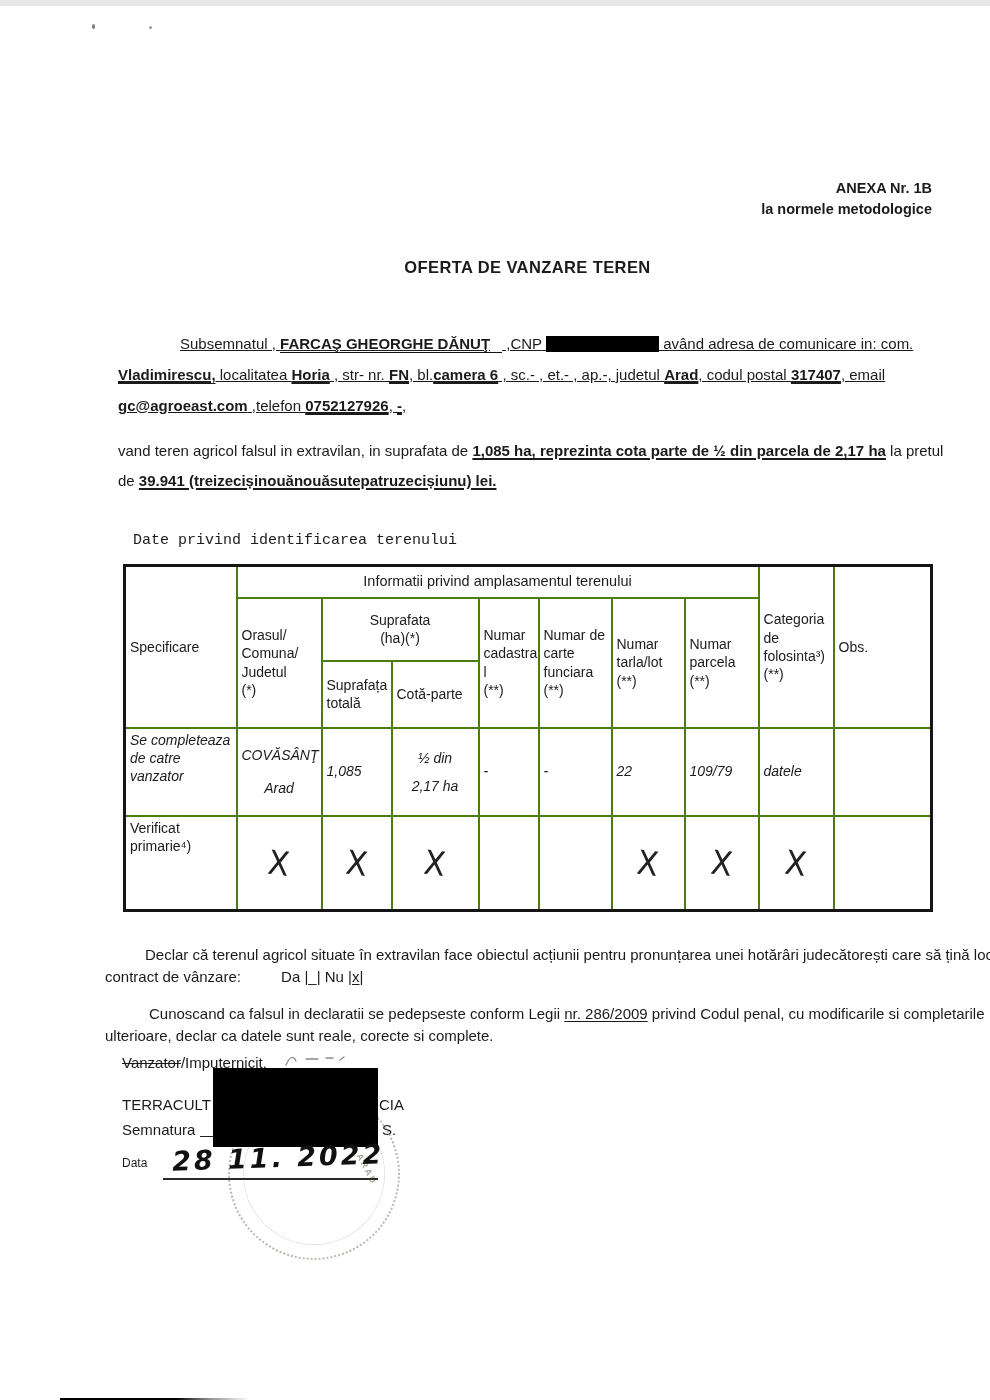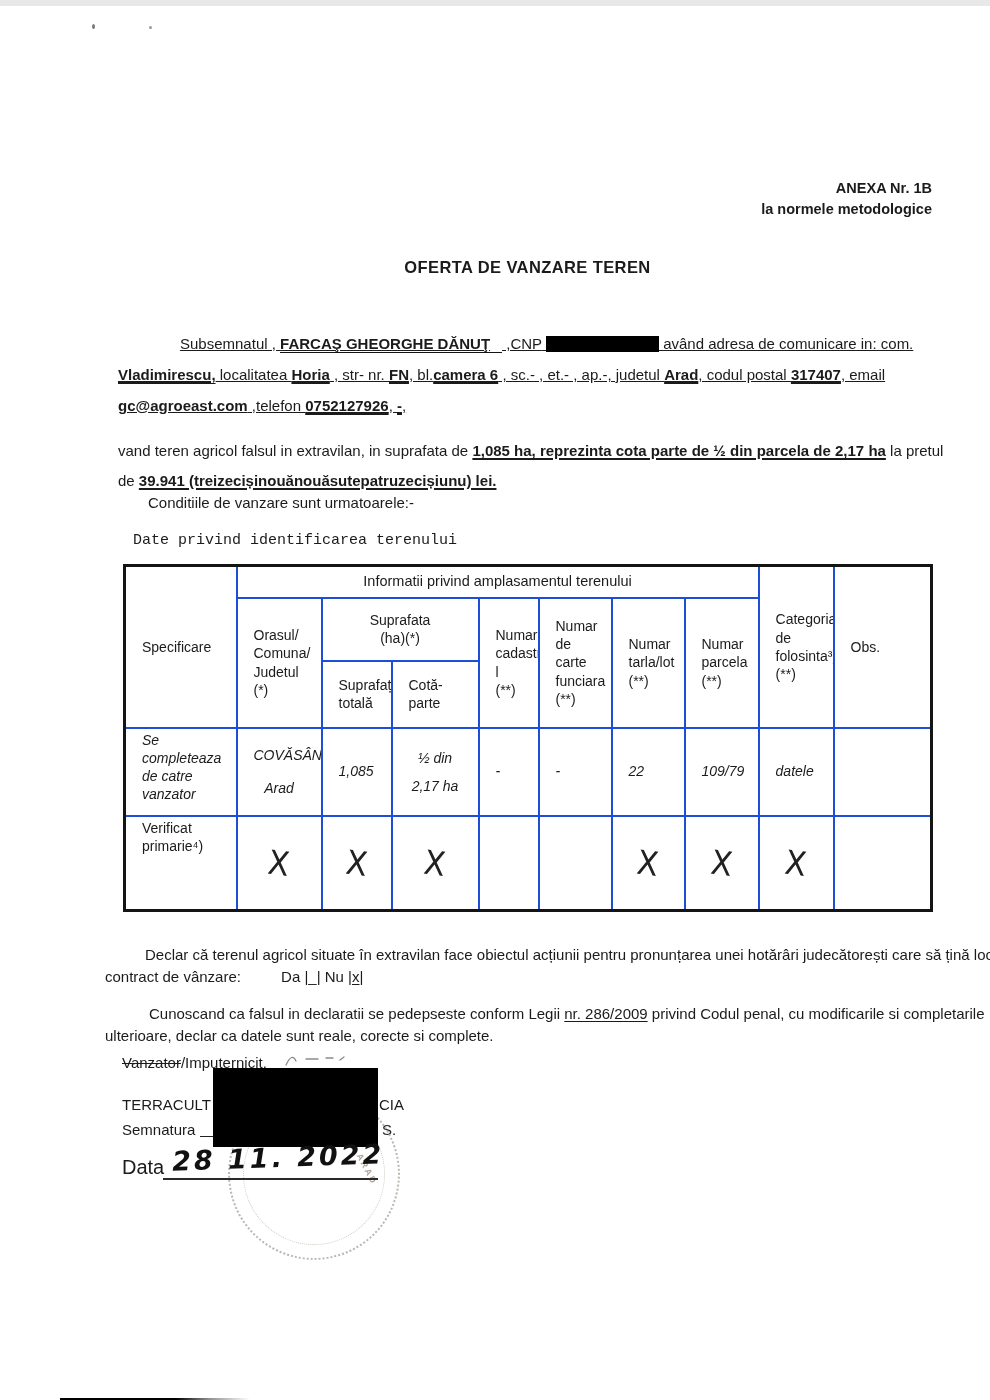--- a/index.html
+++ b/index.html
@@ -10,21 +10,21 @@
   .b{font-weight:bold;}
   .bu{font-weight:bold;text-decoration:underline;text-decoration-thickness:1.5px;text-underline-offset:2px;}
   .u{text-decoration:underline;text-underline-offset:2px;}
   .strike{text-decoration:line-through;}
   .name-u{font-weight:bold;border-bottom:1.6px solid #141414;padding-right:12px;}
   .txt15{font-size:15px;line-height:22px;}
   .redact-inline{display:inline-block;width:113px;height:16px;background:#000;vertical-align:-3px;}
 
   
   #land-table{border-collapse:collapse;table-layout:fixed;width:807px;border:3px solid #141414;}
-  #land-table td{border:2px solid #1d4ed8;font-size:14px;line-height:1.3;padding:2px 16px;
+  #land-table td{border:2px solid #4d7c0f;font-size:14px;line-height:1.3;padding:2px 4px;
                  vertical-align:middle;white-space:pre-line;overflow:hidden;}
   #land-table td.vt{vertical-align:top;}
   #land-table td.tc{text-align:center;}
   #land-table td.loose{line-height:2.0;}
   #land-table td.loose2{line-height:2.35;}
   .xmark{display:inline-block;font-size:31px;font-weight:400;transform:rotate(7deg) scaleY(1.08);
          font-family:"DejaVu Sans",sans-serif;color:#222;}
 
   
   .redact-box{background:#000;z-index:3;}
@@ -69,21 +69,20 @@
 
   <div class="abs txt15" style="left:118px;top:430px;width:865px;line-height:30px;">
     <div class="nowrap">
       <span>vand teren agricol falsul in extravilan, in suprafata de </span><span class="bu">1,085 ha, reprezinta cota parte de ½  din parcela de 2,17 ha</span><span> la pretul</span>
     </div>
     <div class="nowrap">
       <span>de </span><span class="bu">39.941 (treizecișinouănouăsutepatruzecișiunu) lei.</span>
     </div>
   </div>
 
-  <div class="abs txt15 nowrap" style="left:148px;top:486px;">Conditiile de vanzare sunt urmatoarele:-</div>
   <div class="abs txt15 nowrap" style="left:133px;top:524px;font-family:Liberation Mono, monospace;">Date privind identificarea terenului</div>
 
   <table id="land-table" class="abs" style="left:123px;top:558px;">
     <colgroup>
       <col style="width:112px">
         <col style="width:85px">
         <col style="width:70px">
         <col style="width:87px">
       <col style="width:60px">
         <col style="width:73px">
@@ -190,18 +189,18 @@
 
   <div class="abs redact-box" style="left:213px;top:1062px;width:165px;height:79px;"></div>
 
   <div class="abs txt15 nowrap" style="left:122px;top:1088px;">TERRACULT p</div>
   <div class="abs txt15 nowrap" style="left:379px;top:1088px;">CIA</div>
 
   <div class="abs txt15 nowrap" style="left:122px;top:1113px;">Semnatura</div>
   <div class="abs sig-line" style="left:200px;top:1113px;width:178px;height:17px;"></div>
   <div class="abs txt15 nowrap" style="left:382px;top:1113px;">S.</div>
 
-  <div class="abs nowrap" style="left:122px;top:1150px;font-size:20px;">Data</div>
+  <div class="abs nowrap" style="left:122px;top:1150px;font-size:12px;">Data</div>
   <div class="abs handwrite nowrap" style="left:172px;top:1136px;">28 11. 2022</div>
   <div class="abs date-line" style="left:163px;top:1155px;width:215px;height:17px;"></div>
 
   <div class="abs bottom-strip" style="left:60px;top:1392px;width:200px;height:5px;"></div>
 </div>
 
 </body></html>

